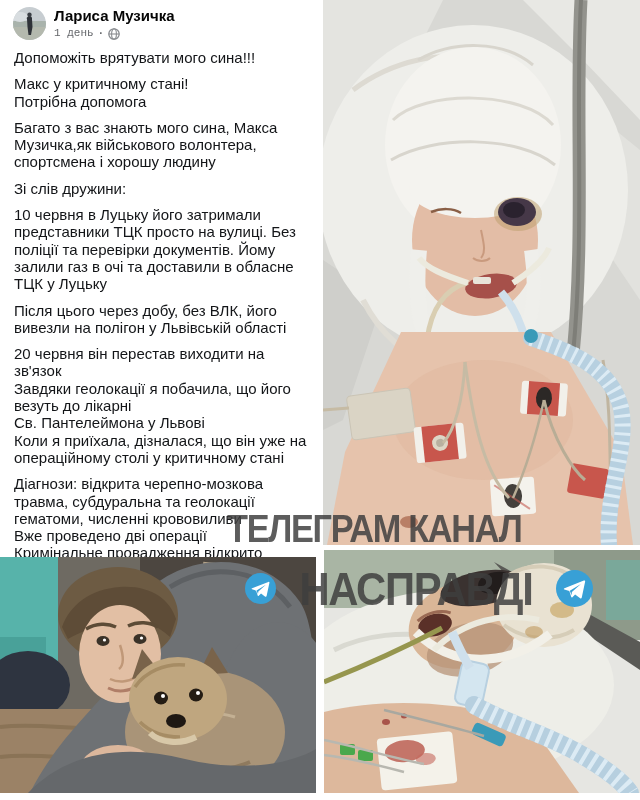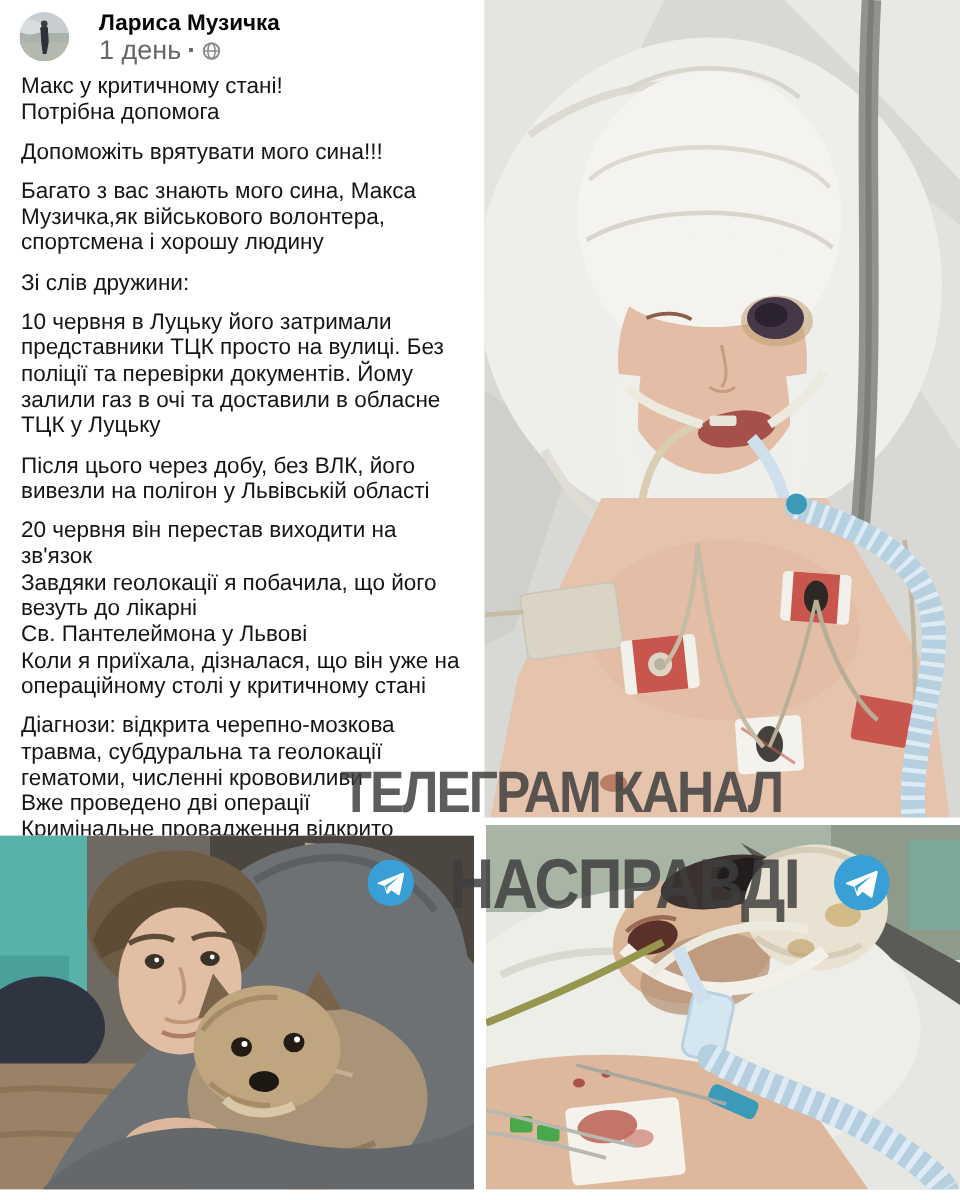--- a/index.html
+++ b/index.html
@@ -4,26 +4,26 @@
 <style>
   html,body { margin:0; padding:0; }
   body {
     width:640px; height:800px; position:relative; overflow:hidden;
     background:#ffffff;
     font-family:"Liberation Sans", sans-serif;
     -webkit-font-smoothing:antialiased;
   }
   
   .text-col { position:absolute; left:0; top:0; width:322px; }
-  .post-header { display:flex; align-items:flex-end; gap:20px; padding:6px 10px 0 13px; }
+  .post-header { display:flex; align-items:center; gap:8px; padding:6px 10px 0 13px; }
   .avatar { width:33px; height:33px; border-radius:50%; overflow:hidden; flex:0 0 33px; cursor:pointer; }
   .avatar svg { display:block; width:100%; height:100%; }
   .header-text { padding-top:1px; }
   .author { font-size:15px; font-weight:bold; color:#050505; line-height:18px; cursor:pointer; }
-  .meta { font-size:18px; color:#65676b; line-height:15px; display:flex; align-items:center; gap:4px; margin-top:1px; }
+  .meta { font-size:11px; color:#65676b; line-height:15px; display:flex; align-items:center; gap:4px; margin-top:1px;font-family:Liberation Mono, monospace; }
   .meta .dot { font-weight:bold; }
   .globe { width:12px; height:12px; display:inline-block; }
   .post-body { padding:8px 10px 0 14px; width:300px; font-size:15px; line-height:17.3px; color:#131518; }
   .post-body p { margin:0 0 9px 0; white-space:pre-line; }
 
   
   .photo { position:absolute; overflow:hidden; background:#ddd; cursor:pointer; }
   .photo svg { display:block; width:100%; height:100%; }
   #photo-top-right    { left:323px; top:0;     width:317px; height:545px; }
   #photo-bottom-left  { left:0;     top:557px; width:316px; height:236px; }
@@ -74,23 +74,23 @@
         <svg class="globe" viewBox="0 0 12 12">
           <circle cx="6" cy="6" r="5.2" fill="none" stroke="#8a8d91" stroke-width="1.3"></circle>
           <ellipse cx="6" cy="6" rx="2.4" ry="5.2" fill="none" stroke="#8a8d91" stroke-width="1.1"></ellipse>
           <line x1="0.8" y1="6" x2="11.2" y2="6" stroke="#8a8d91" stroke-width="1.1"></line>
         </svg>
       </div>
     </div>
   </div>
 
   <div class="post-body">
+    <p>Допоможіть врятувати мого сина!!!</p>
     <p>Макс у критичному стані!
 Потрібна допомога</p>
-    <p>Допоможіть врятувати мого сина!!!</p>
     <p>Багато з вас знають мого сина, Макса Музичка,як військового волонтера, спортсмена і хорошу людину</p>
     <p>Зі слів дружини:</p>
     <p>10 червня в Луцьку його затримали представники ТЦК просто на вулиці. Без поліції та перевірки документів. Йому залили газ в очі та доставили в обласне ТЦК у Луцьку</p>
     <p>Після цього через добу, без ВЛК, його вивезли на полігон у Львівській області</p>
     <p>20 червня він перестав виходити на зв'язок
 Завдяки геолокації я побачила, що його везуть до лікарні
 Св. Пантелеймона у Львові
 Коли я приїхала, дізналася, що він уже на операційному столі у критичному стані</p>
     <p>Діагнози: відкрита черепно-мозкова травма, субдуральна та геолокації гематоми, численні крововиливи
 Вже проведено дві операції

